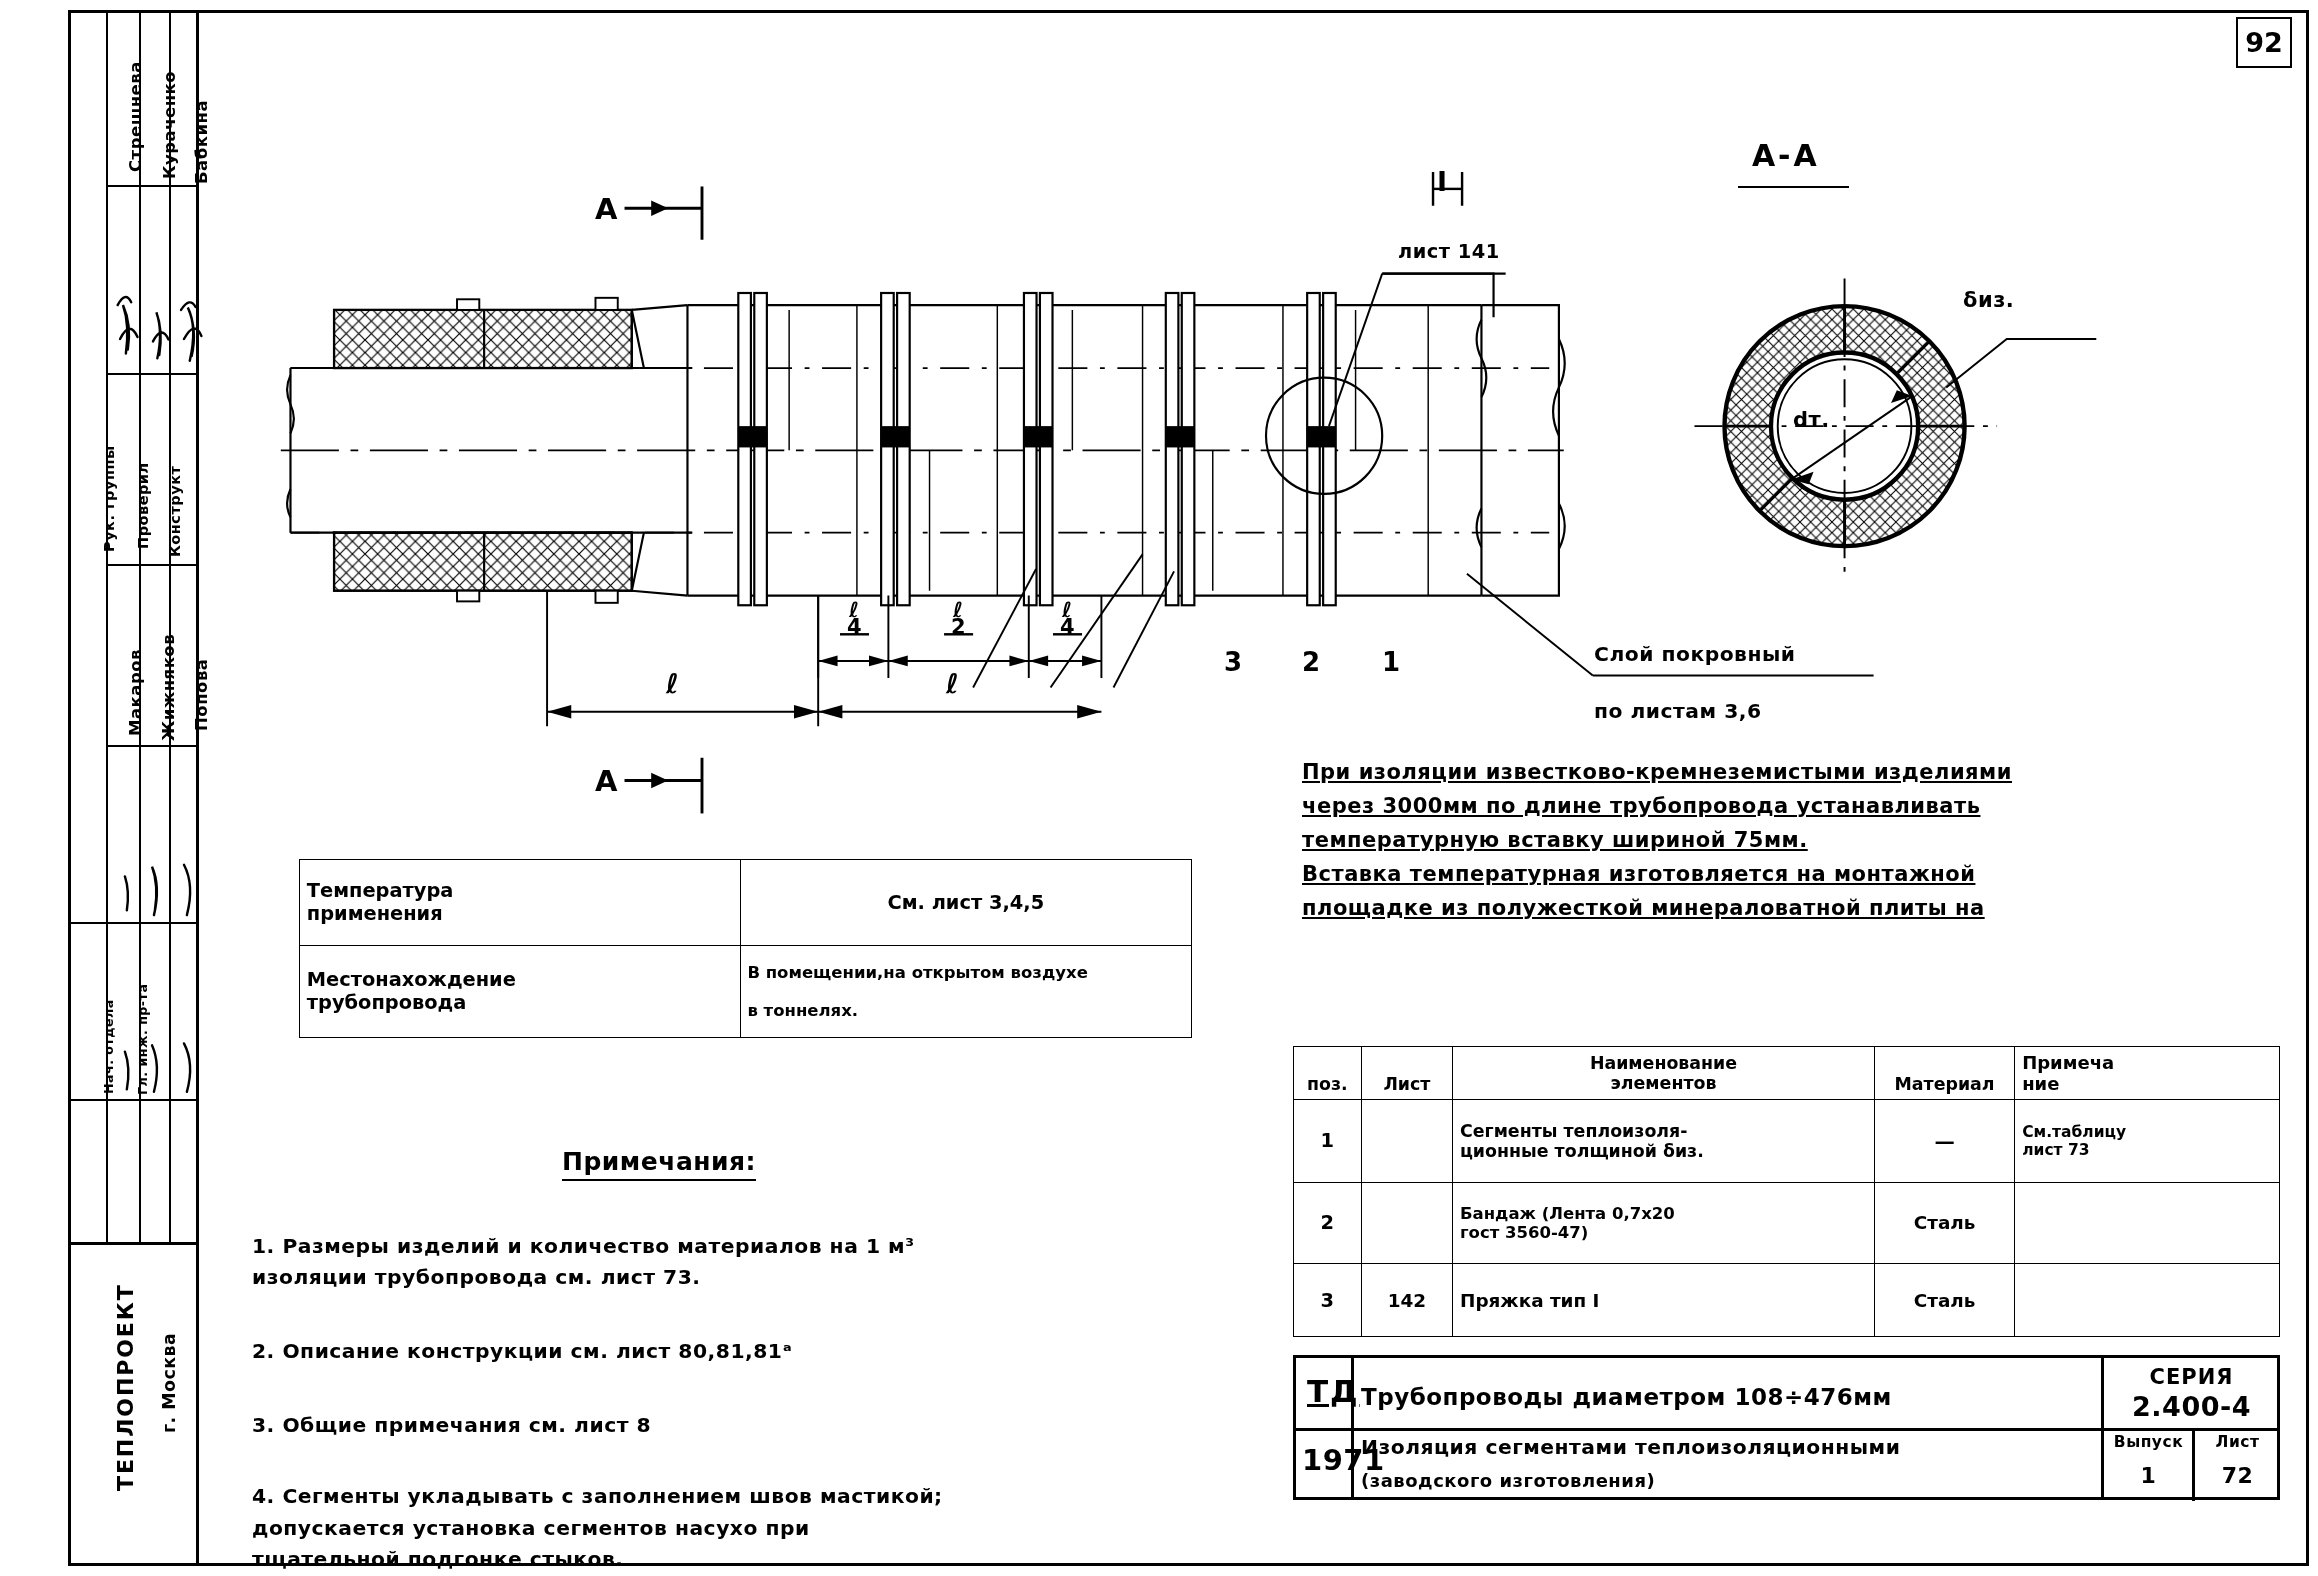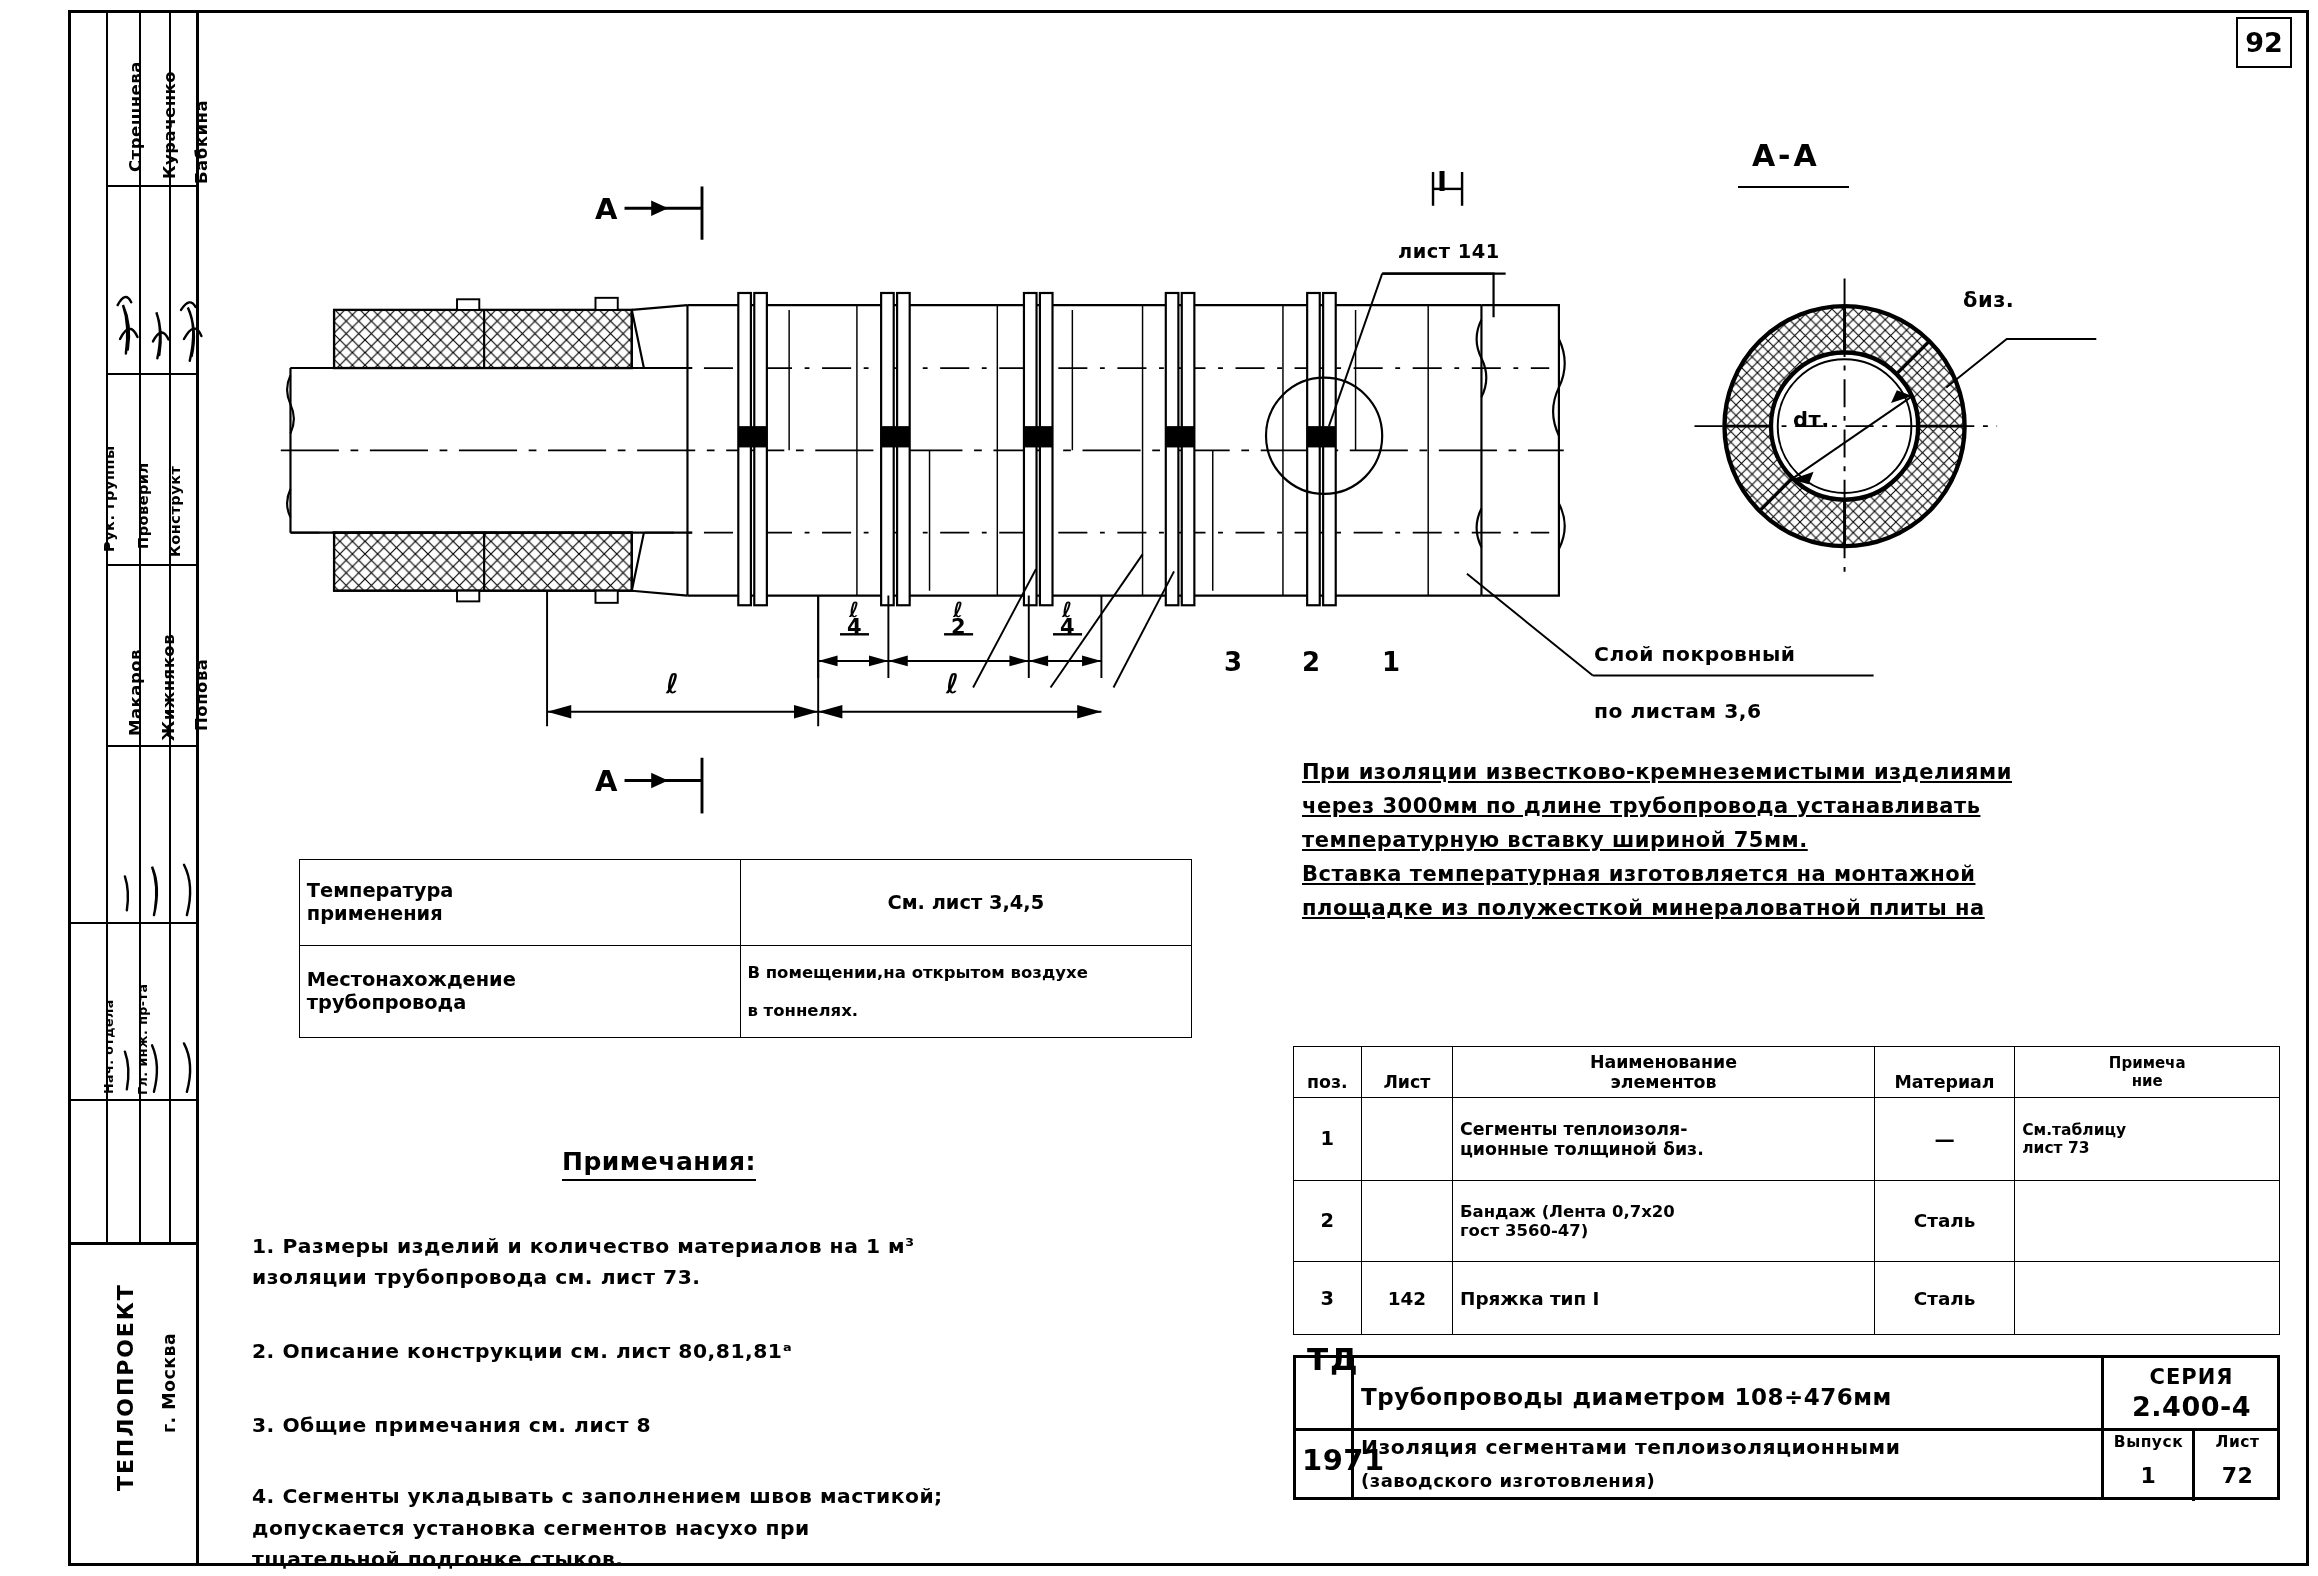--- a/index.html
+++ b/index.html
@@ -324,21 +324,21 @@
   </div>
 
   <table class="tb" id="spec-table" style="left:1293px;top:1046px;width:987px;">
     <tbody>
         <tr>
       <th style="width:53px;font-size:17.4px;vertical-align:bottom;">поз.</th>
       <th style="width:77px;font-size:17.4px;vertical-align:bottom;">Лист</th>
       <th style="width:407px;font-size:17.4px;text-align:center;white-space:pre-line;">Наименование
 элементов</th>
       <th style="width:126px;font-size:17.4px;vertical-align:bottom;">Материал</th>
-      <th style="font-size:15px;text-align:center;white-space:pre-line;">Примеча
+      <th style="font-size:18px;text-align:left;white-space:pre-line;">Примеча
 ние</th>
     </tr>
     <tr>
       <td style="height:73px;font-size:19.4px;text-align:center;">1</td>
       <td></td>
       <td style="font-size:17.4px;white-space:pre-line;">Сегменты теплоизоля-
 ционные толщиной δиз.</td>
       <td style="font-size:20.3px;text-align:center;">—</td>
       <td style="font-size:15.5px;white-space:pre-line;">См.таблицу
 лист 73</td>
@@ -360,21 +360,21 @@
     </tr>
   </tbody>
     </table>
 
   <div class="frame" style="left:1293px;top:1355px;width:987px;height:145px;"></div>
   <div class="vline" style="left:1351px;top:1355px;width:2.9px;height:145px;"></div>
   <div class="vline" style="left:2101px;top:1355px;width:2.9px;height:145px;"></div>
   <div class="vline" style="left:2192px;top:1428px;width:2.9px;height:73px;"></div>
   <div class="hline" style="left:1293px;top:1428px;width:987px;height:2.9px;"></div>
 
-  <div class="txt hand" style="left:1307px;top:1343px;font-size:31px;letter-spacing:1.9px;">ТД</div>
+  <div class="txt hand" style="left:1307px;top:1375px;font-size:31px;letter-spacing:1.9px;text-decoration:underline;">ТД</div>
   <div class="txt hand" style="left:1302px;top:1445px;font-size:29px;">1971</div>
 
   <div class="txt hand" style="left:1361px;top:1385px;font-size:23px;">Трубопроводы диаметром 108÷476мм</div>
   <div class="txt hand" style="left:1361px;top:1437px;font-size:20.3px;">Изоляция сегментами теплоизоляционными</div>
   <div class="txt hand" style="left:1361px;top:1472px;font-size:18px;">(заводского изготовления)</div>
 
   <div class="txt hand ctr" style="left:2107px;top:1366px;width:169px;font-size:21px;letter-spacing:1px;">СЕРИЯ</div>
   <div class="txt hand ctr" style="left:2107px;top:1393px;width:169px;font-size:27px;">2.400-4</div>
 
   <div class="txt hand ctr" style="left:2105px;top:1434px;width:87px;font-size:15.5px;">Выпуск</div>

